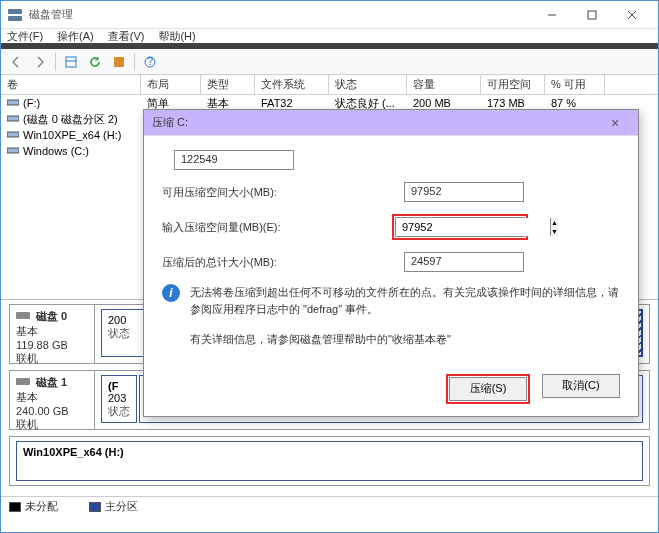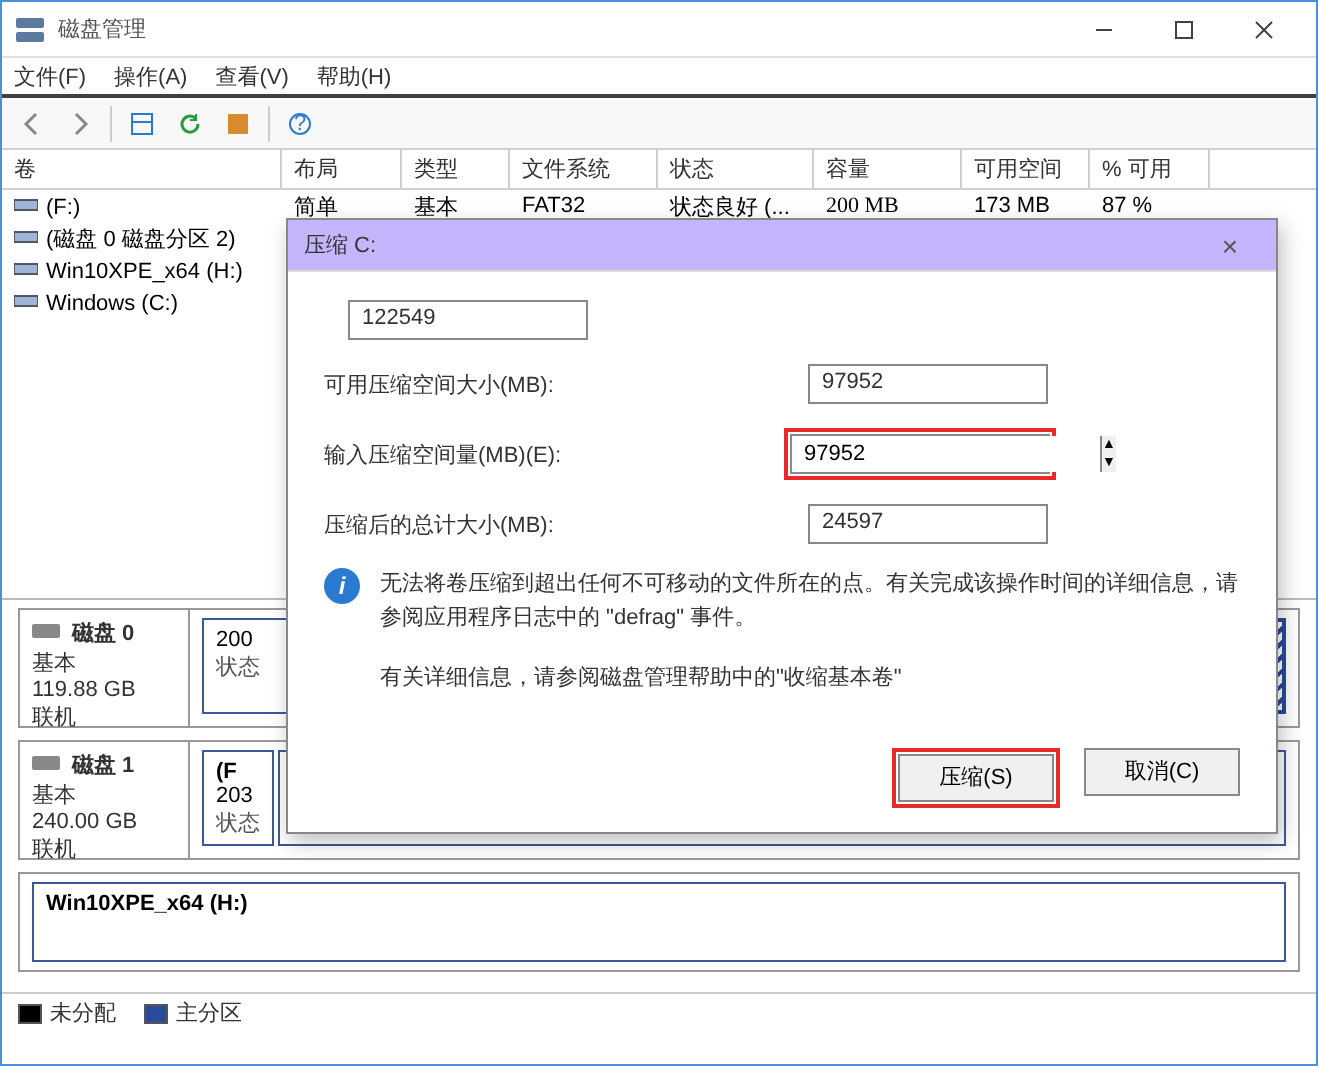--- a/index.html
+++ b/index.html
@@ -6,55 +6,55 @@
 body { background: #fff; width: 659px; height: 533px; position: relative; overflow: hidden; }
 
 
 .window { width: 659px; height: 533px; background: #fff; border: 1px solid #4a90d9; }
 .titlebar { height: 28px; background: #fff; display: flex; align-items: center; padding: 0 6px; border-bottom: 1px solid #e0e0e0; }
 .titlebar .icon { width: 16px; height: 16px; margin-right: 6px; }
 .titlebar .title { flex: 1; color: #555; }
 .win-controls { display: flex; }
 .win-btn { width: 40px; height: 26px; display: flex; align-items: center; justify-content: center; color: #666; }
 
-.menubar { height: 20px; display: flex; align-items: center; padding: 0 6px; gap: 14px; color: #333; border-bottom: 2px solid #404040; }
+.menubar { height: 20px; display: flex; align-items: center; padding: 0 6px; gap: 14px; color: #333; border-bottom: 6px solid #404040; }
 .toolbar { height: 26px; display: flex; align-items: center; padding: 0 4px; gap: 2px; border-bottom: 1px solid #d0d0d0; background: #f8f8f8; }
 .tbtn { width: 22px; height: 22px; display: flex; align-items: center; justify-content: center; border: 1px solid transparent; }
 .tbtn svg { width: 14px; height: 14px; }
 .tsep { width: 1px; height: 18px; background: #ccc; margin: 0 2px; }
 
 
 .vol-header { display: flex; background: #fff; border-bottom: 1px solid #d0d0d0; height: 20px; align-items: stretch; }
 .vol-header div { border-right: 1px solid #d0d0d0; padding: 2px 6px; color: #333; background: #fff; display: flex; align-items: center; }
 .vol-rows { background: #fff; }
 .vol-row { display: flex; height: 16px; align-items: center; }
 .vol-row div { padding: 0 6px; white-space: nowrap; overflow: hidden; }
 .vol-row .vicon { width: 14px; height: 12px; display: inline-block; margin-right: 2px; }
 .c-vol   { width: 140px; }
 .c-layout{ width: 60px; }
 .c-type  { width: 54px; }
 .c-fs    { width: 74px; }
 .c-status{ width: 78px; }
-.c-cap   { width: 74px; font-family: Liberation Serif, serif; }
+.c-cap   { width: 74px; }
 .c-free  { width: 64px; }
 .c-pct   { width: 60px; }
 
 
 .disk-area { border-top: 1px solid #bbb; padding: 4px 8px; }
 .disk-panel { border: 1px solid #999; margin-bottom: 6px; display: flex; height: 60px; }
 .disk-left { width: 85px; border-right: 1px solid #999; padding: 4px 6px; color: #333; }
 .disk-left .dicon { width:16px; height:12px; display:inline-block; margin-right:4px; }
 .disk-left b { font-weight: bold; }
 .disk-right { flex: 1; padding: 4px 6px; background: #fff; position: relative; }
 .disk-part-box { border: 1px solid #3b5998; height: 48px; padding: 4px 6px; background: #fff; }
 .disk-part-box.hatched { background: repeating-linear-gradient(135deg, #2a4b9b 0, #2a4b9b 2px, transparent 2px, transparent 5px); border: 2px solid #2a4b9b; }
 .disk-part-box .pt { font-weight: bold; }
 .disk-part-box .ps { color: #555; }
 
-.legend { padding: 2px 8px; display:flex; gap: 14px; border-top:1px solid #ccc; color:#333; }
+.legend { padding: 2px 8px; display:flex; gap: 31px; border-top:1px solid #ccc; color:#333; }
 .legend .sw { width: 12px; height: 10px; display:inline-block; margin-right:4px; border:1px solid #555; vertical-align: middle; }
 .sw-unalloc { background: #000; }
 .sw-primary { background: #2a4b9b; }
 
 
 .dialog { position: absolute; left: 143px; top: 109px; width: 496px; height: 308px; background: #fff; border: 1px solid #888; box-shadow: 2px 4px 10px rgba(0,0,0,0.25); }
 .dlg-titlebar { height: 26px; display: flex; align-items: center; padding: 0 8px; border-bottom: 1px solid #ddd; background: #c4b5fd; }
 .dlg-title { flex: 1; color: #333; }
 .dlg-close { width: 30px; text-align: center; color: #555; font-size: 14px; }
 .dlg-body { padding: 14px 18px; }

